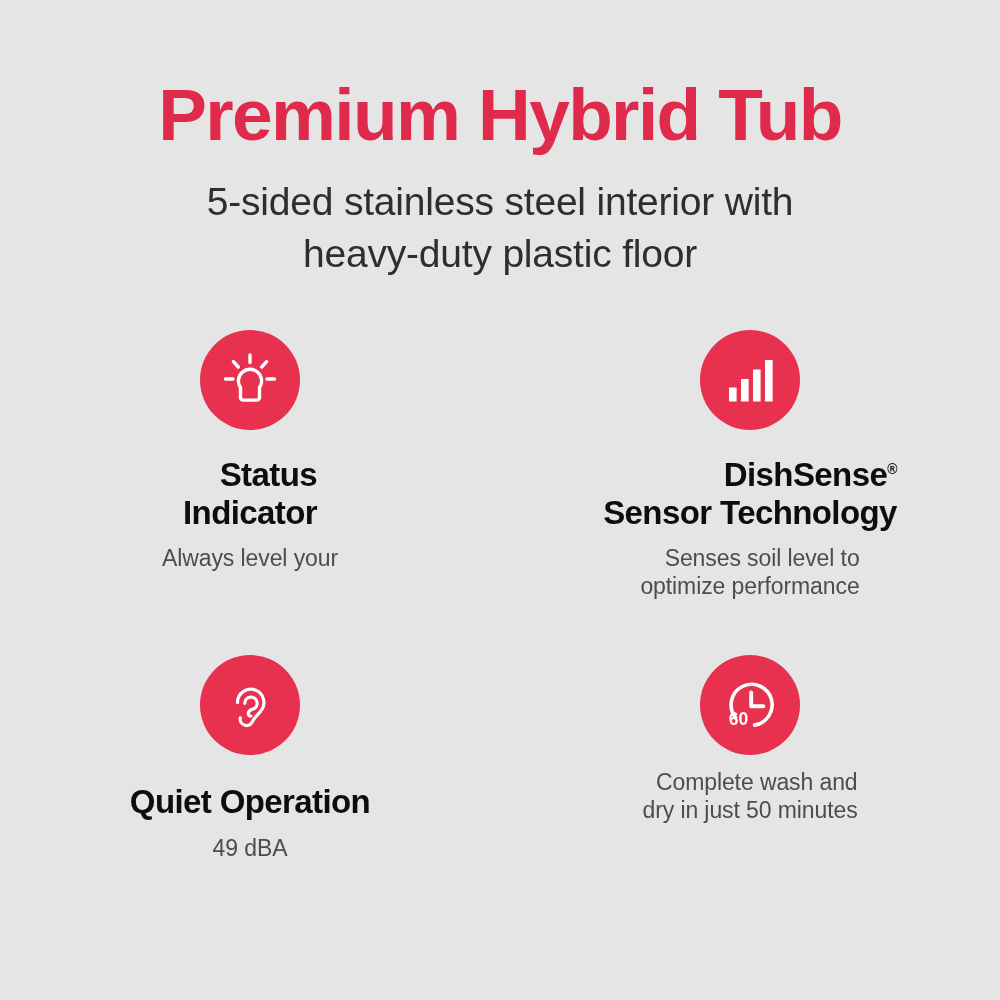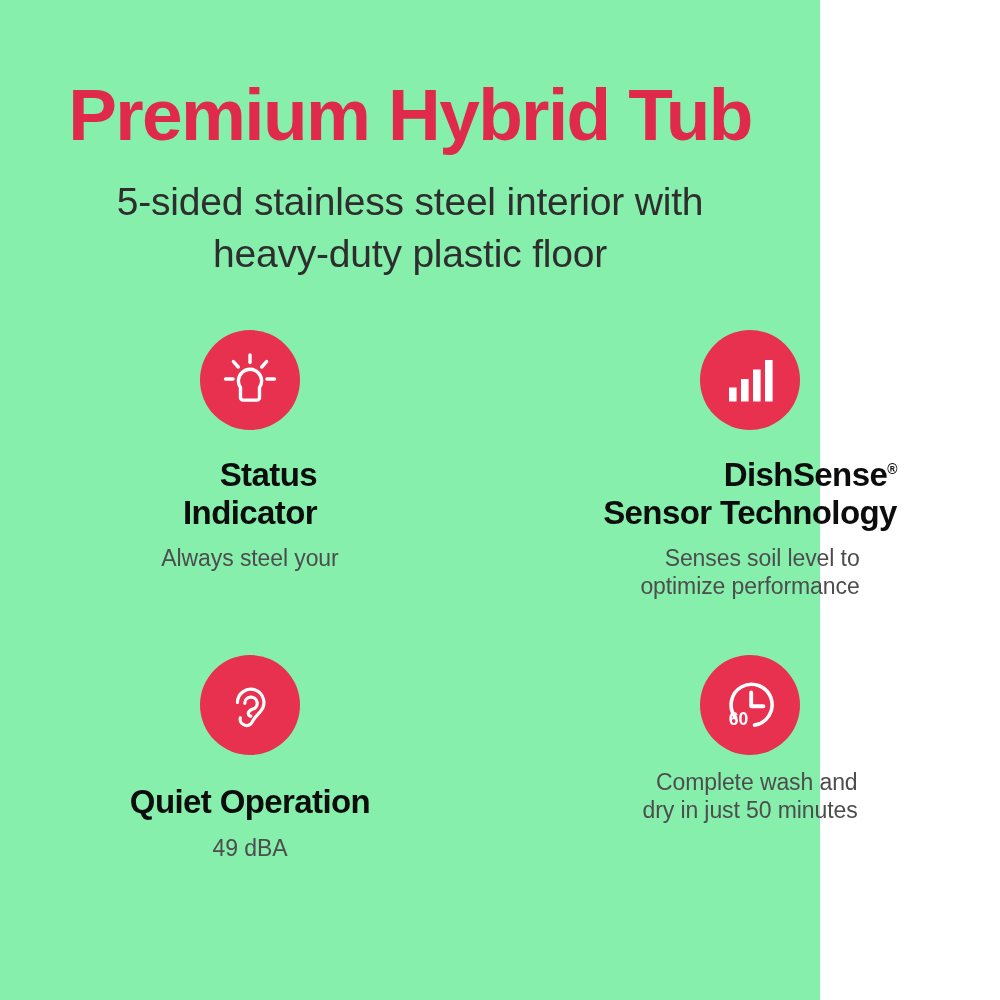--- a/index.html
+++ b/index.html
@@ -9,23 +9,23 @@
   }
   body {
     width: 1000px;
     height: 1000px;
     font-family: "Liberation Sans", sans-serif;
     color: #1a1a1a;
     overflow: hidden;
   }
   .page {
     position: relative;
-    width: 820px;
+    width: 1000px;
     height: 1000px;
-    background: #86efac;
+    background: #e5e5e5;
     box-sizing: border-box;
   }
 
   
   .header {
     text-align: center;
     padding-top: 78px;
   }
   .headline {
     font-size: 73px;
@@ -140,21 +140,21 @@
               <path d="M21.5 38.5 A11.6 11.6 0 1 1 40.5 38.5 L40.5 48.5 A2.6 2.6 0 0 1 37.9 51.1 L24.1 51.1 A2.6 2.6 0 0 1 21.5 48.5 Z" stroke-linejoin="round"></path>
             </g>
           </svg>
         </span>
       </div>
       <div class="feature-title">
         <span class="t-line">Status</span>
         <span class="t-line">Indicator</span>
       </div>
       <div class="feature-desc">
-        <span class="d-line">Always steel your</span>
+        <span class="d-line">Always level your</span>
       </div>
     </div>
 
     <div class="cell cell-dishsense">
       <div class="badge" style="background: rgb(232, 48, 79);">
         <span>
           <svg width="54" height="54" viewBox="0 0 54 54" aria-hidden="true">
             <g fill="#ffffff">
               <rect x="6" y="34.5" width="7.6" height="14"></rect>
               <rect x="18" y="26" width="7.6" height="22.5"></rect>

